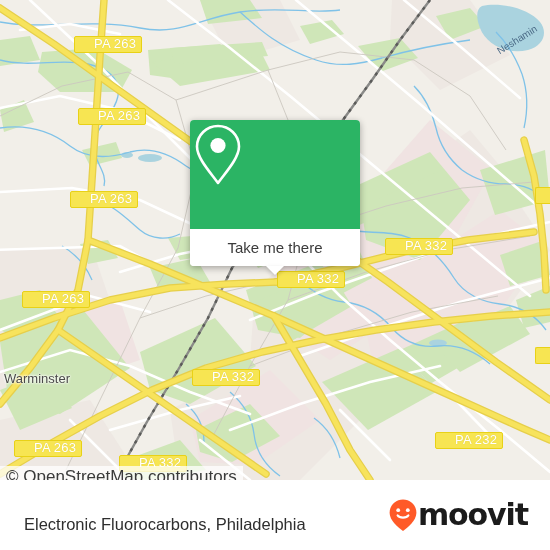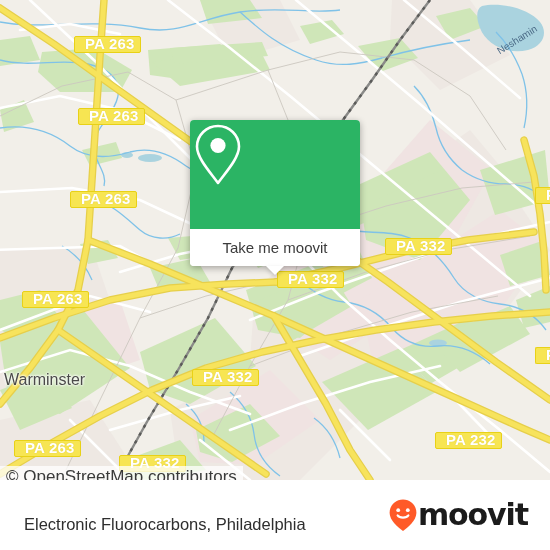--- a/index.html
+++ b/index.html
@@ -28,36 +28,36 @@
   }
   #map svg { position: absolute; left:0; top:0; }
 
   
   .shield {
     position: absolute;
     background: #f7e552;
     border: 1.5px solid #e8d117;
     border-radius: 2px;
     color: #ffffff;
-    font-size: 15px;
-    font-weight: bold;
+    font-size: 13px;
+    font-weight: normal;
     letter-spacing: 0.2px;
-    padding: 1px 5px 2px 10px;
+    padding: 1px 5px 2px 19px;
     line-height: 12px;
     text-shadow: 0 0 1px rgba(120,100,0,.25);
     white-space: nowrap;
     font-family: "Liberation Sans", sans-serif;
   }
   .shield.clip-right { border-right: none; border-radius: 2px 0 0 2px; }
 
   
   .place-label {
     position: absolute;
     color: #4a4a48;
-    font-size: 16px;
+    font-size: 13px;
     font-family: "Liberation Sans", sans-serif;
     white-space: nowrap;
     text-shadow: 0 0 3px #fff, 0 0 3px #fff, 0 0 2px #fff;
   }
   .water-label {
     position: absolute;
     color: #4a6a86;
     font-size: 10px;
     font-family: "Liberation Sans", sans-serif;
     white-space: nowrap;
@@ -347,21 +347,21 @@
     <div class="shield clip-right" style="left:535px; top:187px;">PA</div>
     <div class="shield clip-right" style="left:535px; top:347px;">PA</div>
 
     <div id="popup">
       <div id="popup-green">
         <svg width="56" height="70" viewBox="0 0 56 70">
           <path d="M28 6 C16.5 6 7 15.2 7 26.6 C7 38 20 52 28 63 C36 52 49 38 49 26.6 C49 15.2 39.5 6 28 6 Z" fill="none" stroke="#ffffff" stroke-width="2.6" stroke-linejoin="round"></path>
           <circle cx="28" cy="25.5" r="7.6" fill="#ffffff"></circle>
         </svg>
       </div>
-      <div id="popup-action">Take me moovit</div>
+      <div id="popup-action">Take me there</div>
       <div id="popup-tail"></div>
     </div>
 
     <div id="attrib">© OpenStreetMap contributors</div>
   </div>
 
   <div id="footer">
     <div id="footer-title">Electronic Fluorocarbons, Philadelphia</div>
     <div id="brand">
       <svg width="30" height="34" viewBox="0 0 30 34">

